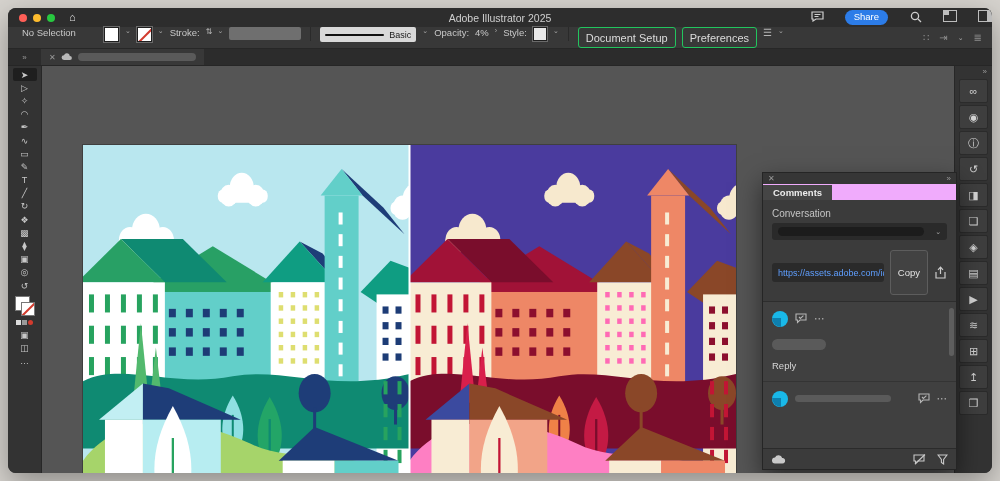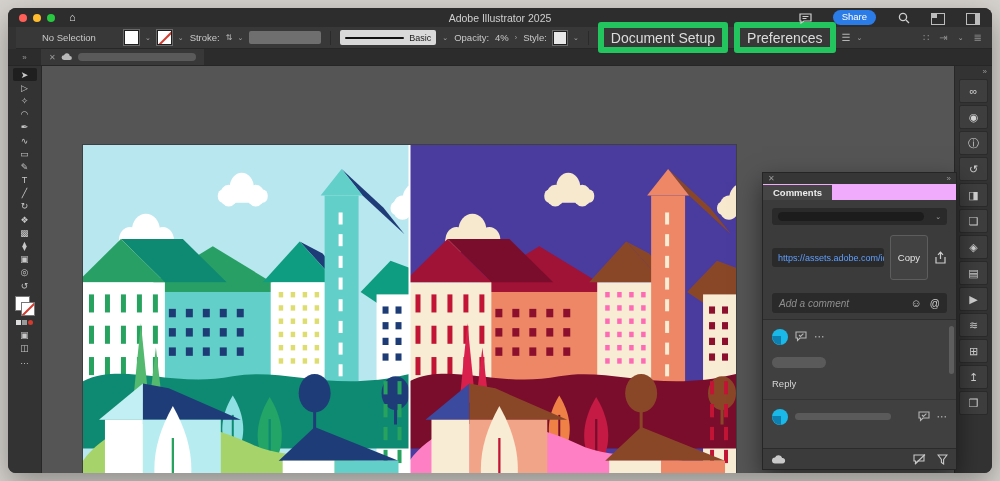--- a/index.html
+++ b/index.html
@@ -4,39 +4,39 @@
 <style>
   html,body{margin:0;padding:0;}
   body{width:1000px;height:481px;background:#d6d3ce;font-family:"Liberation Sans",sans-serif;position:relative;overflow:hidden;}
   .win{position:absolute;left:8px;top:8px;width:984px;height:465px;background:#323232;border-radius:8px;overflow:hidden;box-shadow:0 10px 30px rgba(0,0,0,.35);}
   
   .titlebar{height:19px;background:#2d2d2d;display:flex;align-items:center;position:relative;}
   .lights{display:flex;gap:6px;margin-left:11px;}
   .light{width:8px;height:8px;border-radius:50%;}
   .home{margin-left:14px;color:#dcdcdc;font-size:11px;line-height:1;}
   .wintitle{position:absolute;left:0;right:0;text-align:center;font-size:10.5px;color:#cfcfcf;pointer-events:none;}
-  .tb-right{margin-left:auto;display:flex;align-items:flex-end;gap:21px;margin-right:12px;z-index:2;}
+  .tb-right{margin-left:auto;display:flex;align-items:flex-start;gap:21px;margin-right:0;z-index:2;}
   .share{background:#2c7ce8;color:#fff;font-size:9.5px;padding:2px 9px;border-radius:8px;line-height:1.1;}
   .icn{width:13px;height:13px;display:inline-flex;align-items:center;justify-content:center;color:#cfcfcf;}
   .wsq{width:12px;height:10px;border:1px solid #bdbdbd;position:relative;}
   .wsq.b2:after{content:"";position:absolute;right:0;top:0;bottom:0;width:4px;background:#bdbdbd;}
   .wsq.b1:after{content:"";position:absolute;left:0;top:0;width:5px;height:4px;background:#bdbdbd;}
   
-  .ctrl{height:21px;background:#383838;border-bottom:1px solid #272727;display:flex;align-items:center;font-size:9.5px;color:#c9c9c9;gap:6px;padding-left:26px;position:relative;margin-left:8px;}
+  .ctrl{height:21px;background:#383838;border-bottom:1px solid #272727;display:flex;font-size:9.5px;color:#c9c9c9;gap:6px;padding-left:14px;position:relative;}
   .ctrl .lab{white-space:nowrap;}
   .chev{font-size:7px;color:#aaa;}
   .swatch{width:13px;height:13px;background:#fff;border:1px solid #1f1f1f;box-shadow:0 0 0 1px #6a6a6a;}
   .swatch.none{position:relative;overflow:hidden;}
   .swatch.none:after{content:"";position:absolute;left:-2px;top:5px;width:22px;height:2px;background:#d23b2e;transform:rotate(-45deg);}
   .stepper{font-size:8px;color:#bbb;letter-spacing:-1px;}
   .grayfield{width:72px;height:13px;background:#6f6f6f;border-radius:2px;}
   .brush{width:86px;height:15px;background:#d9d9d9;border-radius:2px;display:flex;align-items:center;padding:0 5px;gap:5px;}
   .brush .ln{flex:1;height:2px;background:#111;border-radius:1px;}
   .brush .bn{font-size:9px;color:#1c1c1c;}
-  .cbtn{border:6px solid #22c55e;border-radius:3px;padding:1.5px 7px;font-size:14px;color:#dcdcdc;background:transparent;white-space:nowrap;}
+  .cbtn{border:1px solid #22c55e;border-radius:3px;padding:1.5px 7px;font-size:11px;color:#dcdcdc;background:transparent;white-space:nowrap;}
   .vsep{width:1px;height:14px;background:#2a2a2a;margin:0 3px;}
   .ctrl-right{margin-left:auto;display:flex;align-items:center;gap:10px;margin-right:10px;color:#8f8f8f;font-size:10px;}
   
   .tabbar{height:16px;background:#2c2c2c;display:flex;align-items:center;border-bottom:1px solid #262626;}
   .tb-collapse{width:33px;text-align:center;color:#9a9a9a;font-size:8px;}
   .doctab{display:flex;align-items:center;gap:5px;height:16px;padding:0 8px;background:#383838;}
   .doctab .x{color:#9a9a9a;font-size:8px;}
   .pill{background:#5a5a5a;border-radius:5px;}
   
   .main{display:flex;height:calc(465px - 19px - 22px - 17px);}
@@ -477,36 +477,32 @@
 
   <div class="panel">
     <div class="p-head">
       <span>✕</span>
       <span>»</span>
     </div>
     <div class="p-tabs">
       <div class="p-tab">Comments</div>
     </div>
     <div class="p-body">
+      <div class="p-label">Conversation</div>
       <div class="p-select">
         <span class="pill"></span>
         <span class="chev">⌄</span>
       </div>
       <div class="urlrow">
         <div class="urlbox">https://assets.adobe.com/id/ur...</div>
         <div class="copybtn">Copy</div>
         <svg class="mini" width="13" height="14" viewBox="0 0 13 14">
             <path d="M2 6v6h9V6" fill="none" stroke="#cdcdcd" stroke-width="1.2"></path>
             <path d="M6.5 8V1.5M4 3.8 6.5 1.2 9 3.8" fill="none" stroke="#cdcdcd" stroke-width="1.2"></path>
           </svg>
-      </div>
-      <div class="addrow">
-        <span class="ph">Add a comment</span>
-        <span style="color:#cfcfcf;font-size:11px">☺</span>
-        <span style="color:#cfcfcf;font-size:10px">@</span>
       </div>
     </div>
     <div class="p-list">
       <div class="crow">
         <span class="avatar"></span>
         <div class="cicons">
           <svg class="mini" width="12" height="11" viewBox="0 0 12 11">
               <path d="M1 1h10v6H5L2.5 9.4V7H1z" fill="none" stroke="#b5b5b5" stroke-width="1.1"></path>
               <path d="M4 4l1.4 1.4L8.4 2.6" fill="none" stroke="#b5b5b5" stroke-width="1.1"></path>
             </svg>

